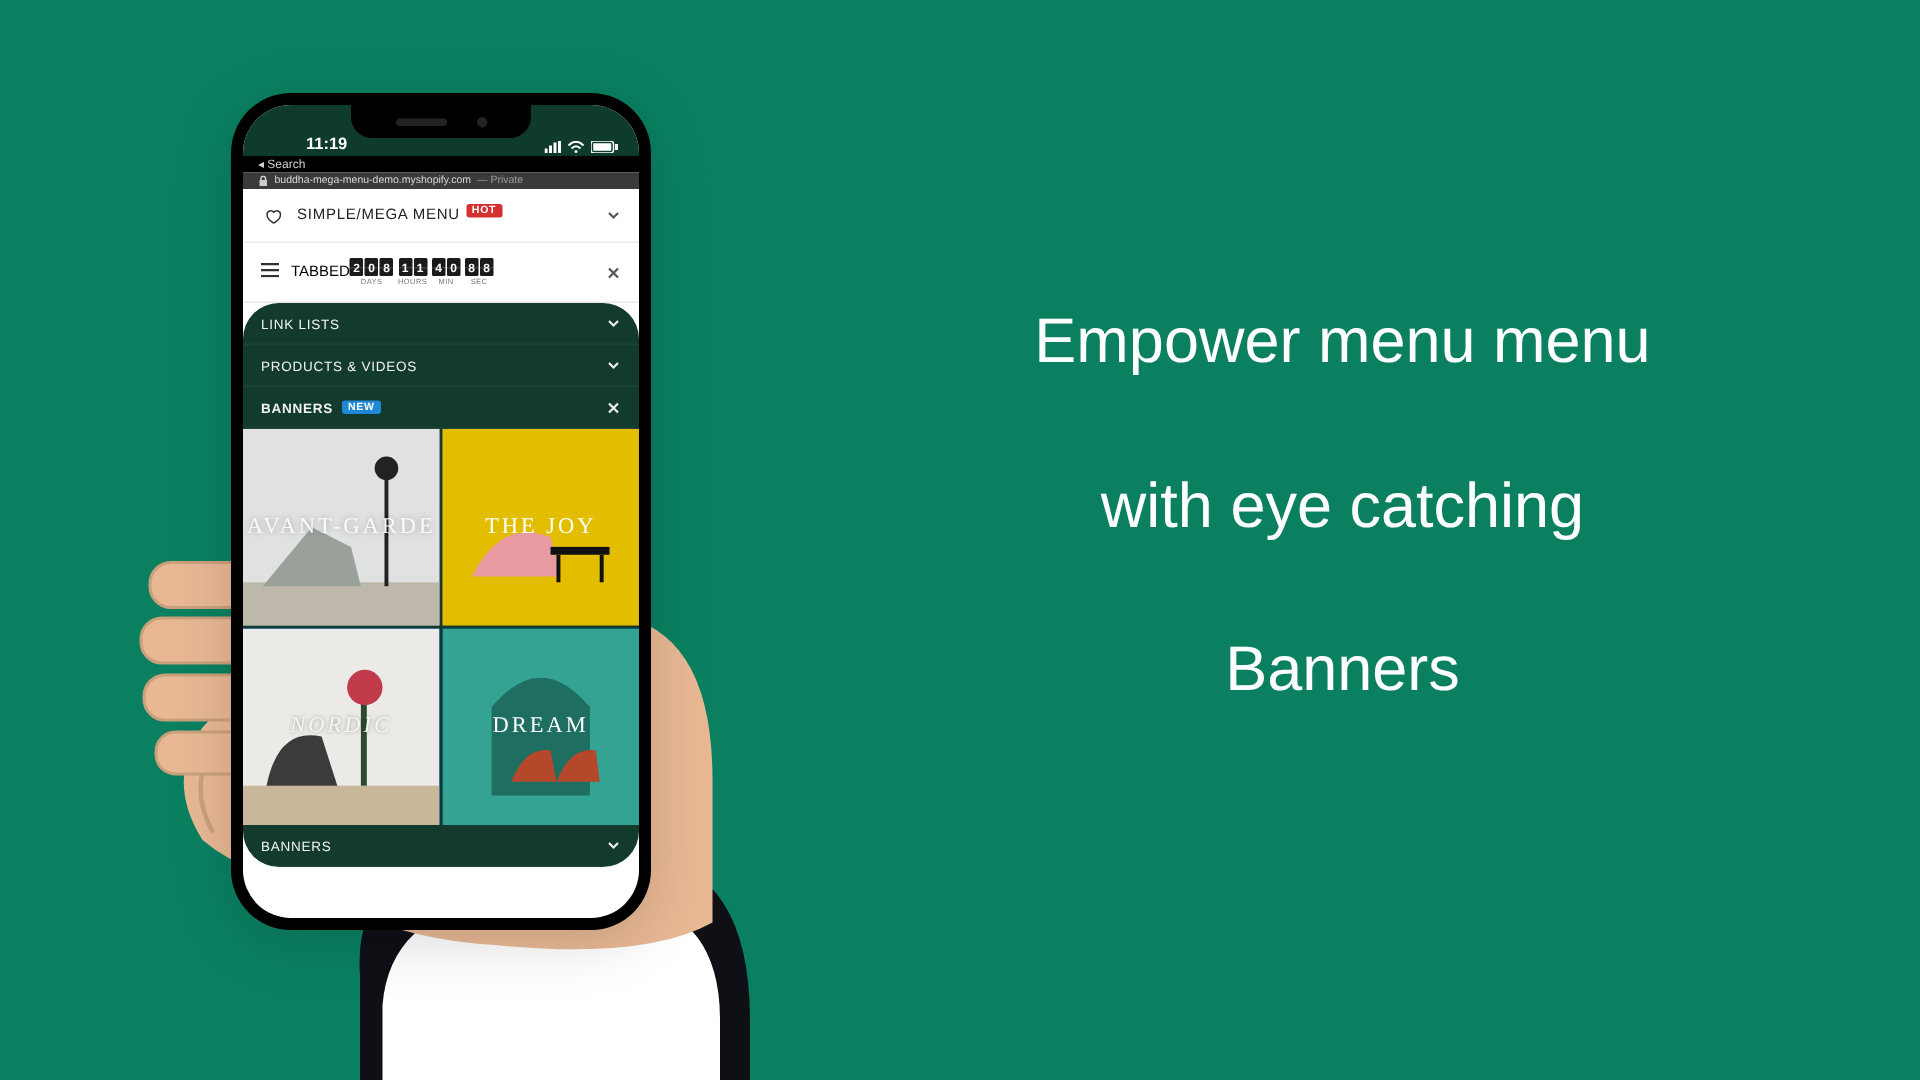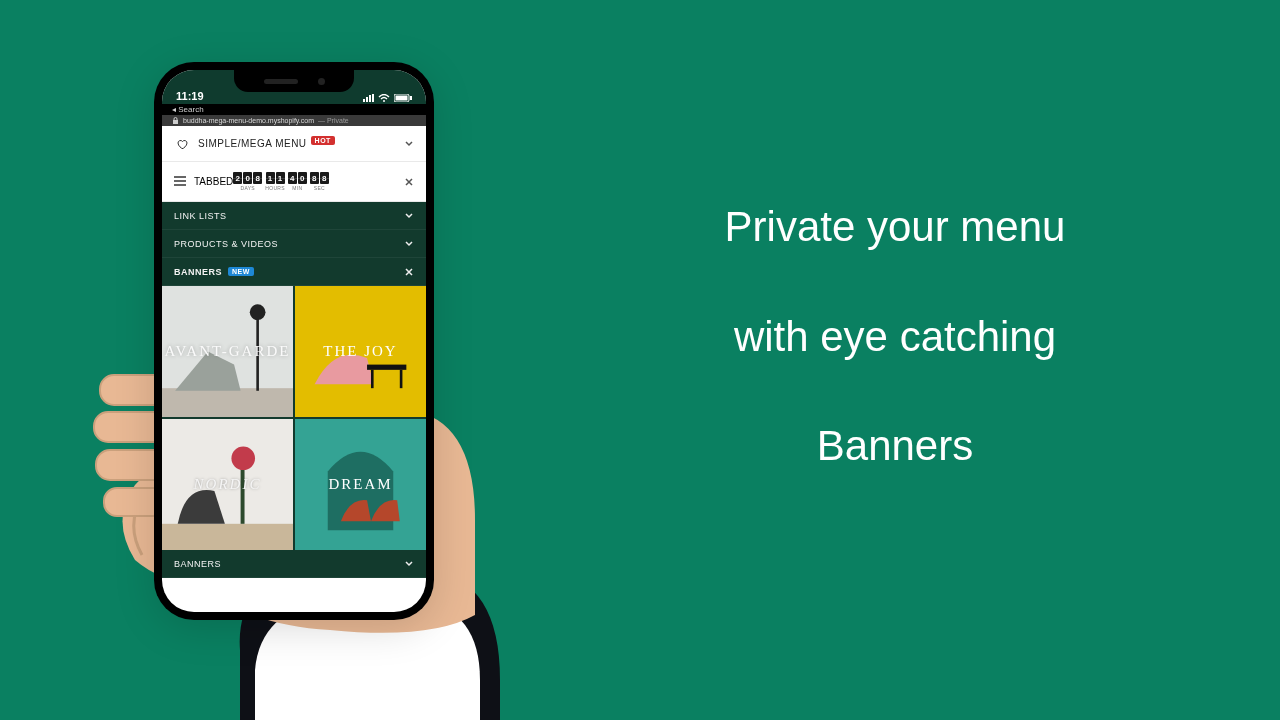--- a/index.html
+++ b/index.html
@@ -40,21 +40,21 @@
     display:flex; align-items:center; justify-content:center; gap:20px;
   }
   .notch::before{content:""; width:34px; height:5px; border-radius:3px; background:#222;}
   .notch::after{content:""; width:7px; height:7px; border-radius:50%; background:#222;}
 
   
   .statusbar {
     height: 34px; background: #0f3b2e; color: #fff; font-size: 10px;
     display: flex; align-items: flex-end; padding: 0 14px 2px; justify-content: space-between;
   }
-  .statusbar .time { font-weight: 600; font-size: 11px; }
+  .statusbar .time { font-weight: 600; font-size: 11px; margin-left: 28px; }
   .statusbar .right { display: flex; gap: 4px; align-items: center; }
   .back-row {
     background: #000; color: #cfcfcf; font-size: 8px; padding: 1px 10px;
   }
   .url-row {
     background: #3a3a3a; color: #d9d9d9; font-size: 7px; padding: 2px 10px;
     display: flex; align-items: center; gap: 4px;
   }
 
   
@@ -87,21 +87,21 @@
   .flip-digits { display:flex; gap:1px; }
   .flip {
     width:9px; height:12px; background:#1a1a1a; color:#fff; font-size:8px;
     display:flex; align-items:center; justify-content:center; border-radius:1px;
     position:relative; font-weight:600;
   }
   .flip::after{content:""; position:absolute; left:0; right:0; top:50%; height:1px; background:rgba(255,255,255,.15);}
   .flip-label { font-size:5px; color:#777; margin-top:1px; letter-spacing:.3px;}
 
   
-  .dark-section { background:#123a2d; color:#f3f3f3; }
+  .dark-section { background:#123a2d; color:#f3f3f3;border-radius:24px; }
   .dark-row {
     height:28px; display:flex; align-items:center; padding:0 12px;
     font-size:9px; letter-spacing:.5px; position:relative;
     border-bottom:1px solid rgba(255,255,255,.06);
   }
   .dark-row .chev, .dark-row .close-x { margin-left:auto; }
 
   
   .banner-grid {
     display:grid; grid-template-columns:1fr 1fr; gap:2px; padding:0;
@@ -116,21 +116,21 @@
   .bc3 { background:#3b82f6;font-style:italic;}
   .bc4 { background:#0369a1;}
 
   .chev-down { width:10px; height:10px; }
   .x-ico { width:10px; height:10px; }
 </style>
 </head>
 <body>
 
 <div class="tagline">
-  <div>Private your menu</div>
+  <div>Empower menu menu</div>
   <div>with eye catching</div>
   <div>Banners</div>
 </div>
 
 <svg class="hand" viewBox="0 0 440 500">
 
   <path d="M160 500 L160 370 Q155 300 230 290 L350 290 Q420 300 420 400 L420 500 Z" fill="#0e1016"></path>
   <path d="M175 390 Q180 330 250 320 L340 320 Q400 330 400 400 L400 440 L175 440 Z" fill="#ffffff"></path>
 
   <path d="M130 310 Q120 200 205 155 L330 130 Q395 140 395 240 L395 335 Q350 360 250 350 Q170 345 130 310 Z" fill="#e8b894"></path>

